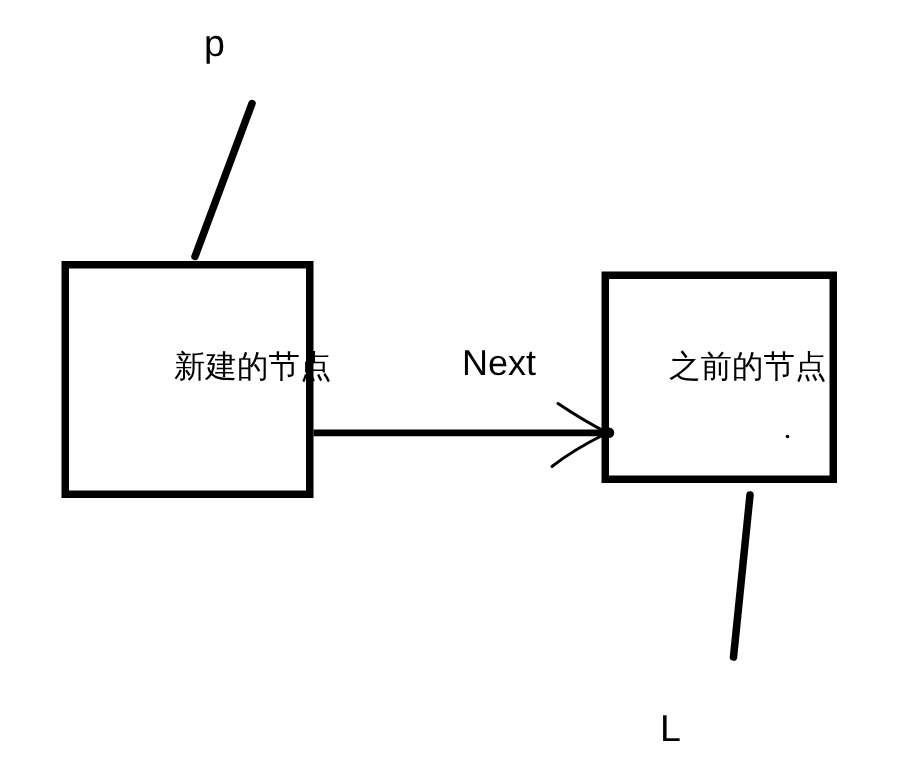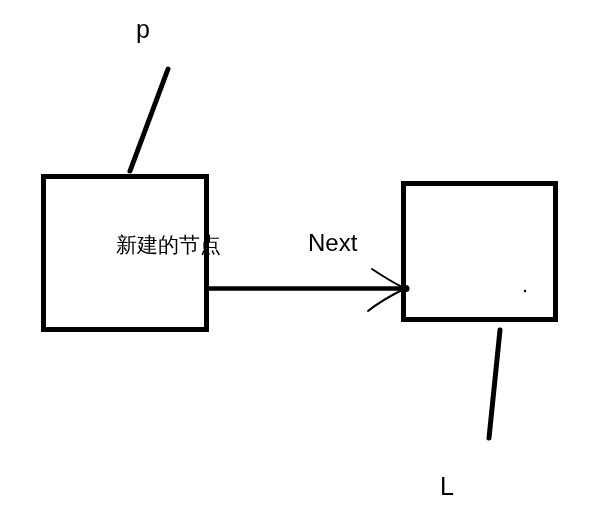--- a/index.html
+++ b/index.html
@@ -90,20 +90,23 @@
 
     <line x1="168" y1="69" x2="130" y2="171" stroke="#000000" stroke-width="5" stroke-linecap="round"></line>
 
     <line x1="500" y1="330" x2="489" y2="438" stroke="#000000" stroke-width="5" stroke-linecap="round"></line>
 
     <circle cx="525" cy="291" r="1.2" fill="#000000"></circle>
   </svg>
 
   <div class="node-label" id="node-new-label">新建的节点</div>
 
+  <div class="clip-box" style="left:446px; top:230px; width:110px; height:30px;">
+    <div style="position:absolute; left:0; top:4px; font-size:21px; line-height:1; white-space:nowrap; color:#000000; font-family:'Liberation Sans','DejaVu Sans',sans-serif;">之前的节点</div>
+  </div>
 
   <div id="edge-next-label">Next</div>
 
   <div id="pointer-p-label">p</div>
 
   <div id="pointer-l-label">L</div>
 
 </div>
 
 </body></html>

